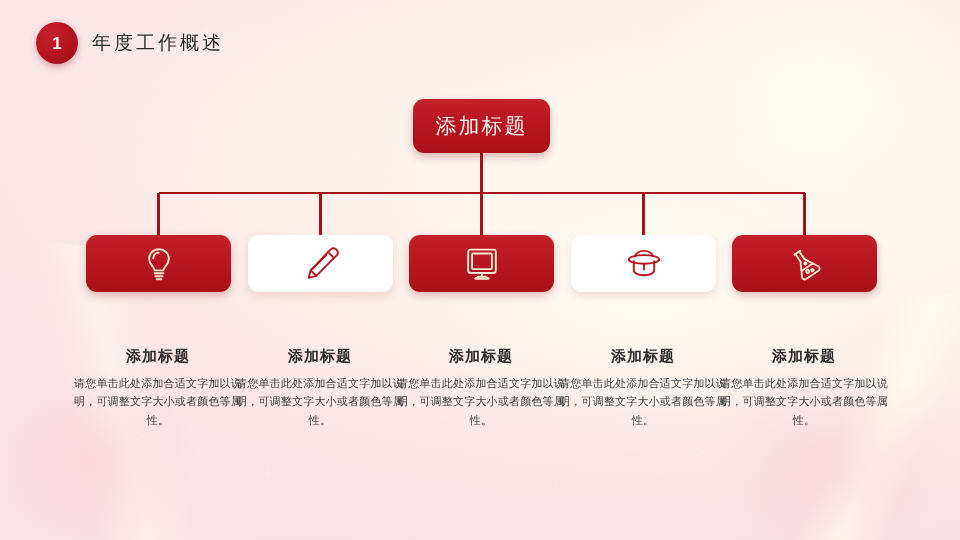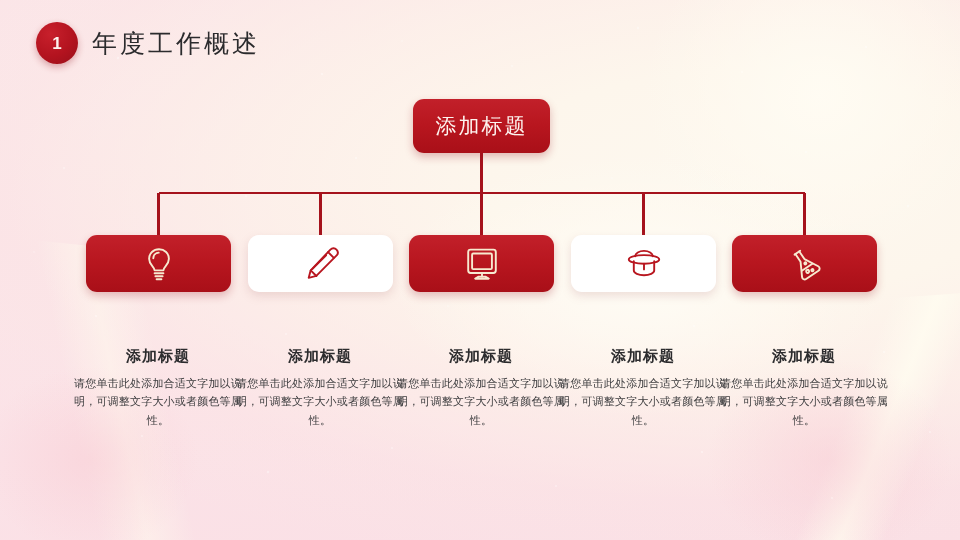--- a/index.html
+++ b/index.html
@@ -116,21 +116,21 @@
     line-height: 1;
     letter-spacing: 0;
   }
   .header-title {
     position: absolute;
     left: 92px;
     top: 22px;
     height: 42px;
     display: flex;
     align-items: center;
-    font-size: 25px;
+    font-size: 19px;
     letter-spacing: 3px;
     color: #2b2b2d;
     font-weight: 400;
   }
 
   
   .connectors {
     position: absolute;
     left: 0;
     top: 0;

